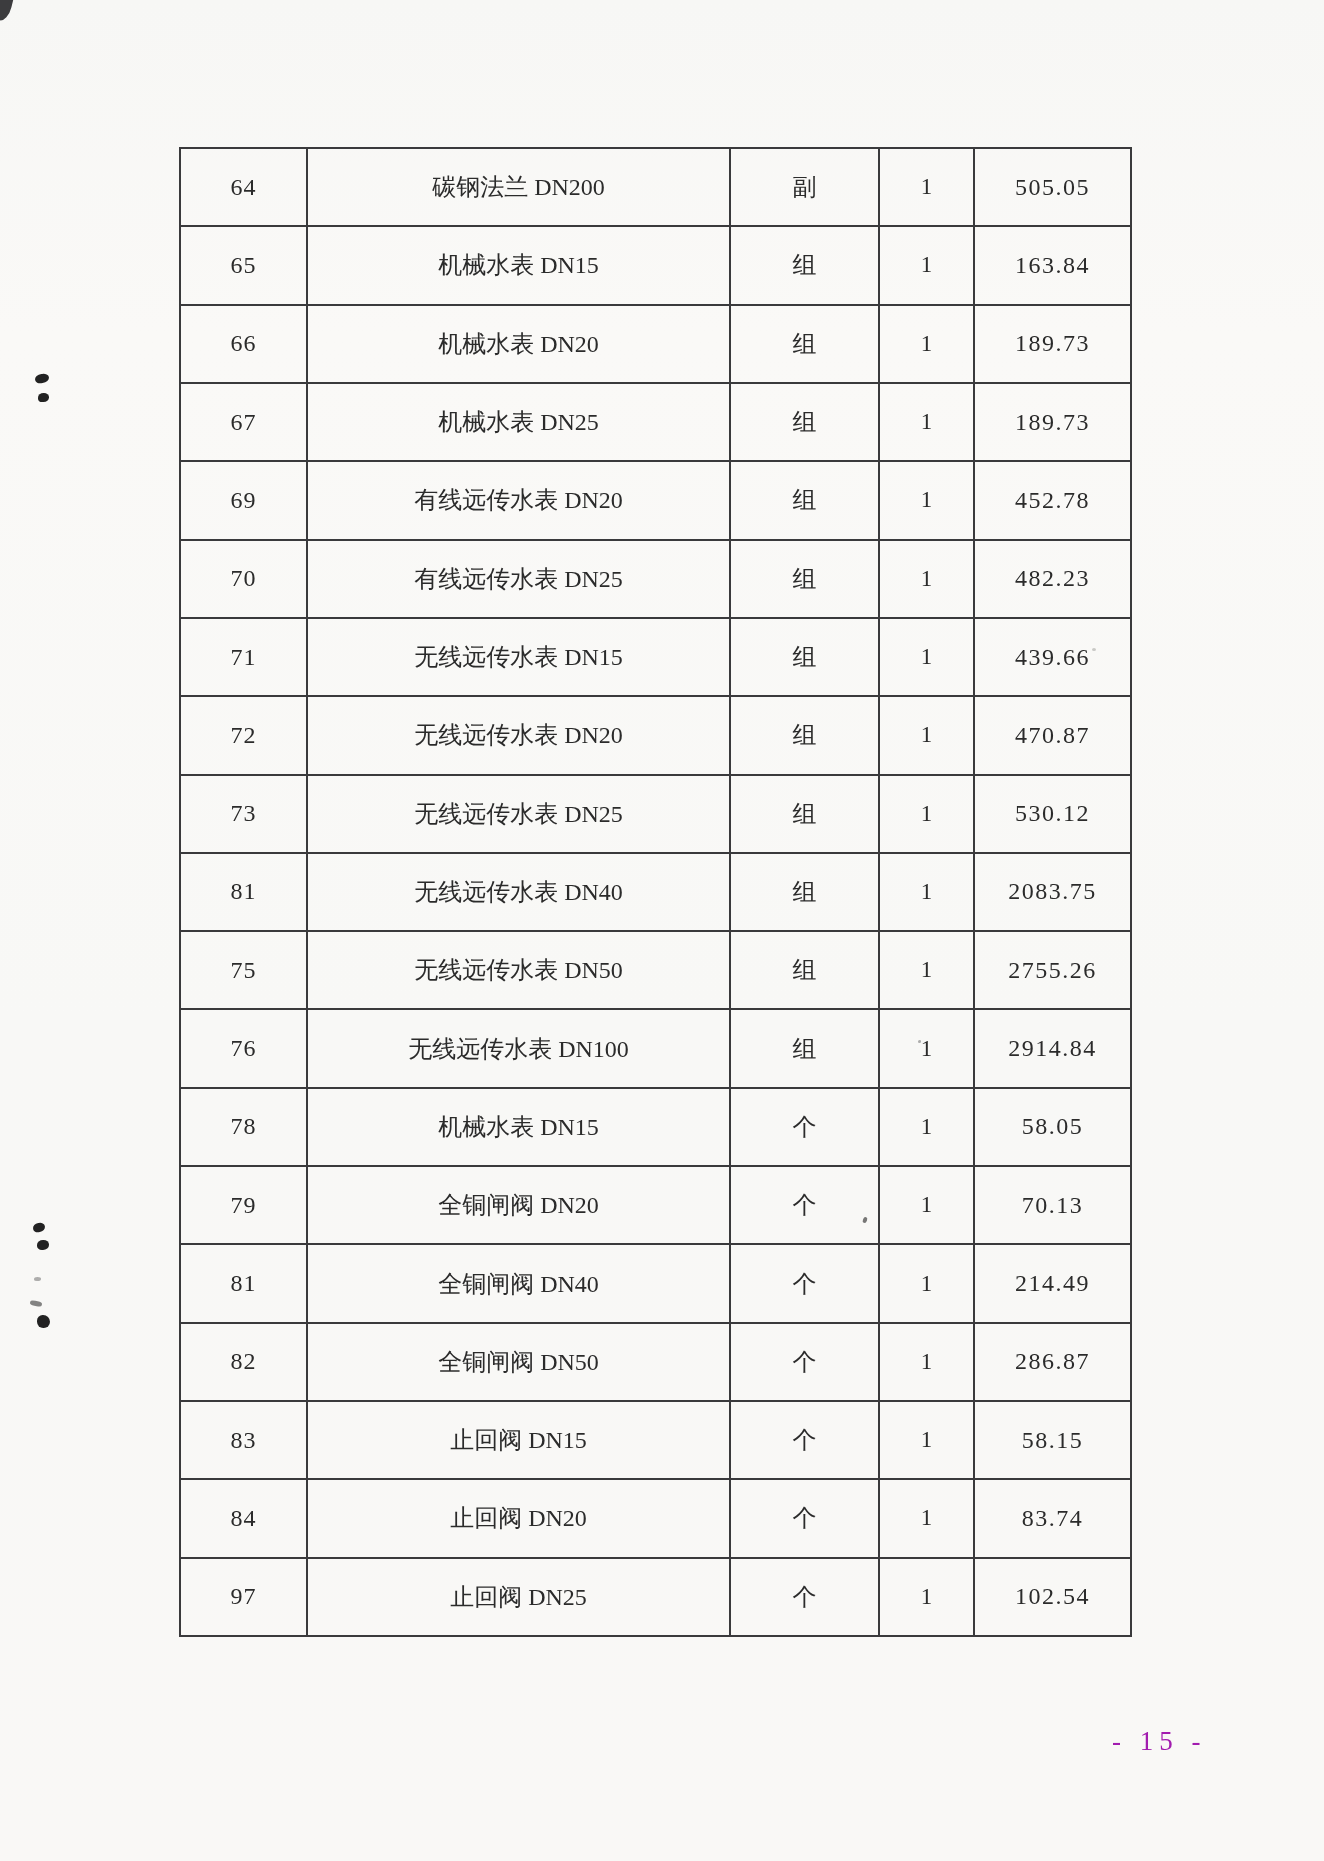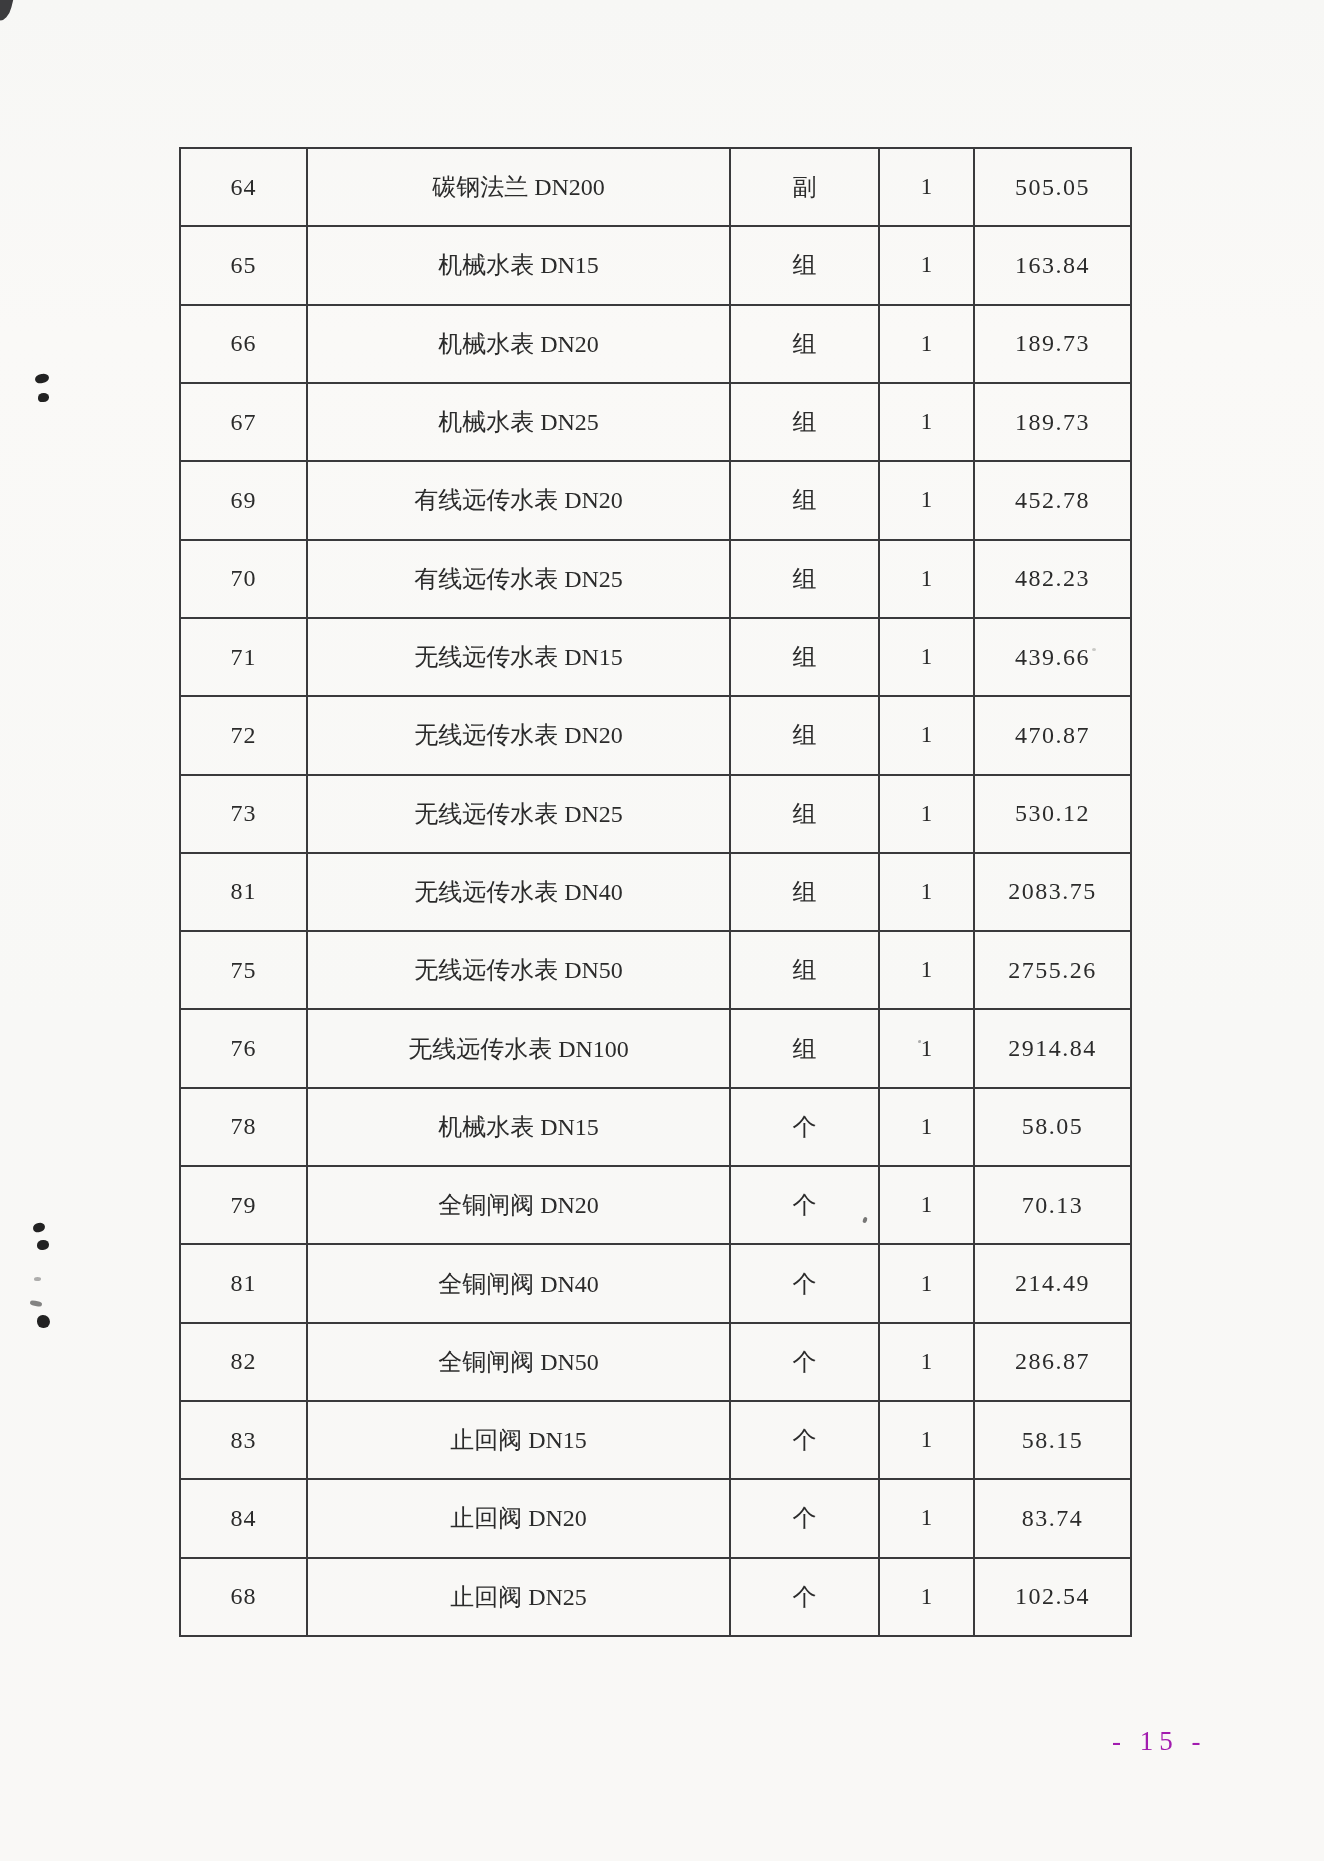--- a/index.html
+++ b/index.html
@@ -240,21 +240,21 @@
         <td class="c4">58.15</td>
       </tr>
       <tr>
         <td class="c0">84</td>
         <td class="c1">止回阀 DN20</td>
         <td class="c2">个</td>
         <td class="c3">1</td>
         <td class="c4">83.74</td>
       </tr>
       <tr>
-        <td class="c0">68</td>
+        <td class="c0">97</td>
         <td class="c1">止回阀 DN25</td>
         <td class="c2">个</td>
         <td class="c3">1</td>
         <td class="c4">102.54</td>
       </tr>
     </tbody>
 </table>
 
 <div class="page-number">- 15 -</div>
 

